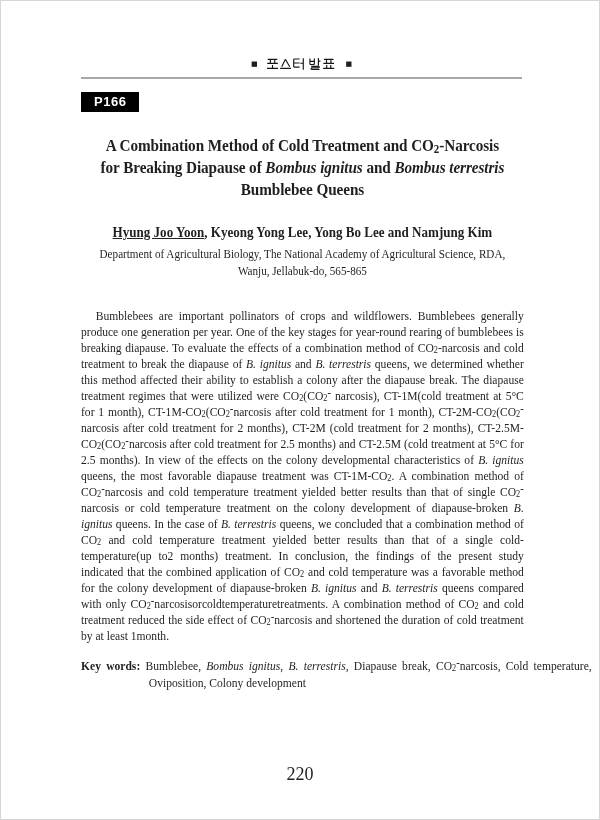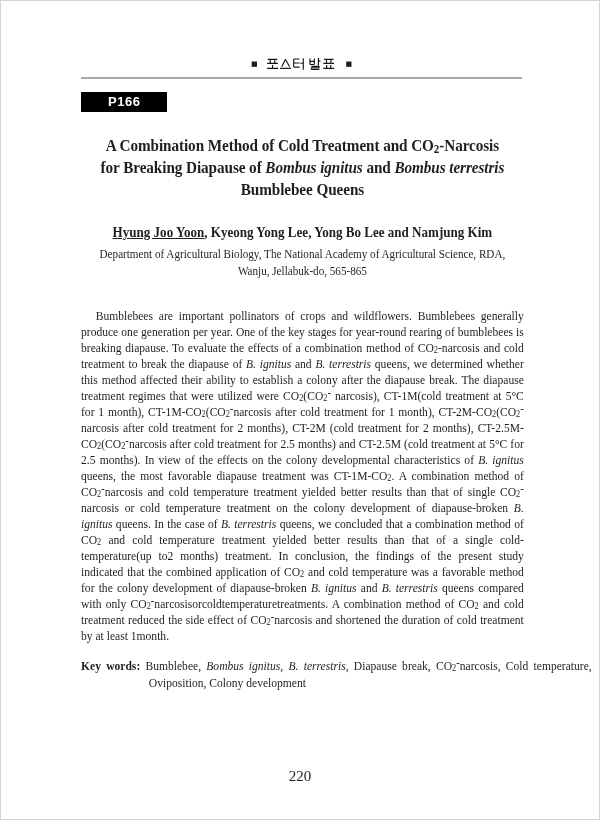--- a/index.html
+++ b/index.html
@@ -16,21 +16,21 @@
     margin:0 77px 0 80px; padding:57px 0 6px; border-bottom:2px solid var(--rule);
     display:flex; justify-content:center; align-items:center; gap:9px;
   }
   .sq{font-family:"DejaVu Sans", sans-serif; font-size:7px; line-height:7px; color:var(--text);}
   .kr-svg{display:block;}
   .sr{position:absolute; width:1px; height:1px; overflow:hidden; clip:rect(0 0 0 0); white-space:nowrap;}
   
   .badge{
     display:inline-block; margin:13px 0 0 80px; background:var(--badge_bg); color:var(--badge_text);
     font-family:"Liberation Sans", sans-serif; font-weight:bold; font-size:13px; line-height:15px;
-    padding:2px 27px 3px; letter-spacing:0.5px;
+    padding:2px 13px 3px; letter-spacing:0.5px;
   }
   
   .col{width:509px; margin-left:80px; transform:scaleX(0.87); transform-origin:0 0;}
   .center{text-align:center;}
   .tl{white-space:nowrap;}
   .title{margin-top:22px; font-size:17.5px; font-weight:bold; line-height:22px; letter-spacing:-0.1px;}
   .authors{margin-top:23px; font-size:15px; font-weight:bold; line-height:18px;}
   .affil{margin-top:5px; font-size:12.8px; line-height:17px;}
   .abstract{
     margin-top:28px; font-size:13.3px; line-height:16px;
@@ -40,21 +40,21 @@
     margin-top:14px; font-size:13.3px; line-height:16.5px;
     padding-left:78px; text-indent:-78px; text-align:justify;
   }
   .i{font-style:italic;}
   .b{font-weight:bold;}
   .u{text-decoration:underline;}
   sub{font-size:72%; vertical-align:-0.15em; line-height:0;}
   sup{font-size:92%; vertical-align:0.28em; line-height:0;}
   .pagenum{
     position:absolute; left:0; right:0; bottom:34px; text-align:center;
-    font-size:15px; color:var(--text);
+    font-size:18px; color:var(--text);
   }
 </style>
 </head>
 <body>
 
 <div class="page">
 
   <div class="header">
     <span class="sq">■</span>
     <svg class="kr-svg" width="70" height="13" viewBox="0 0 76 14" role="img">

